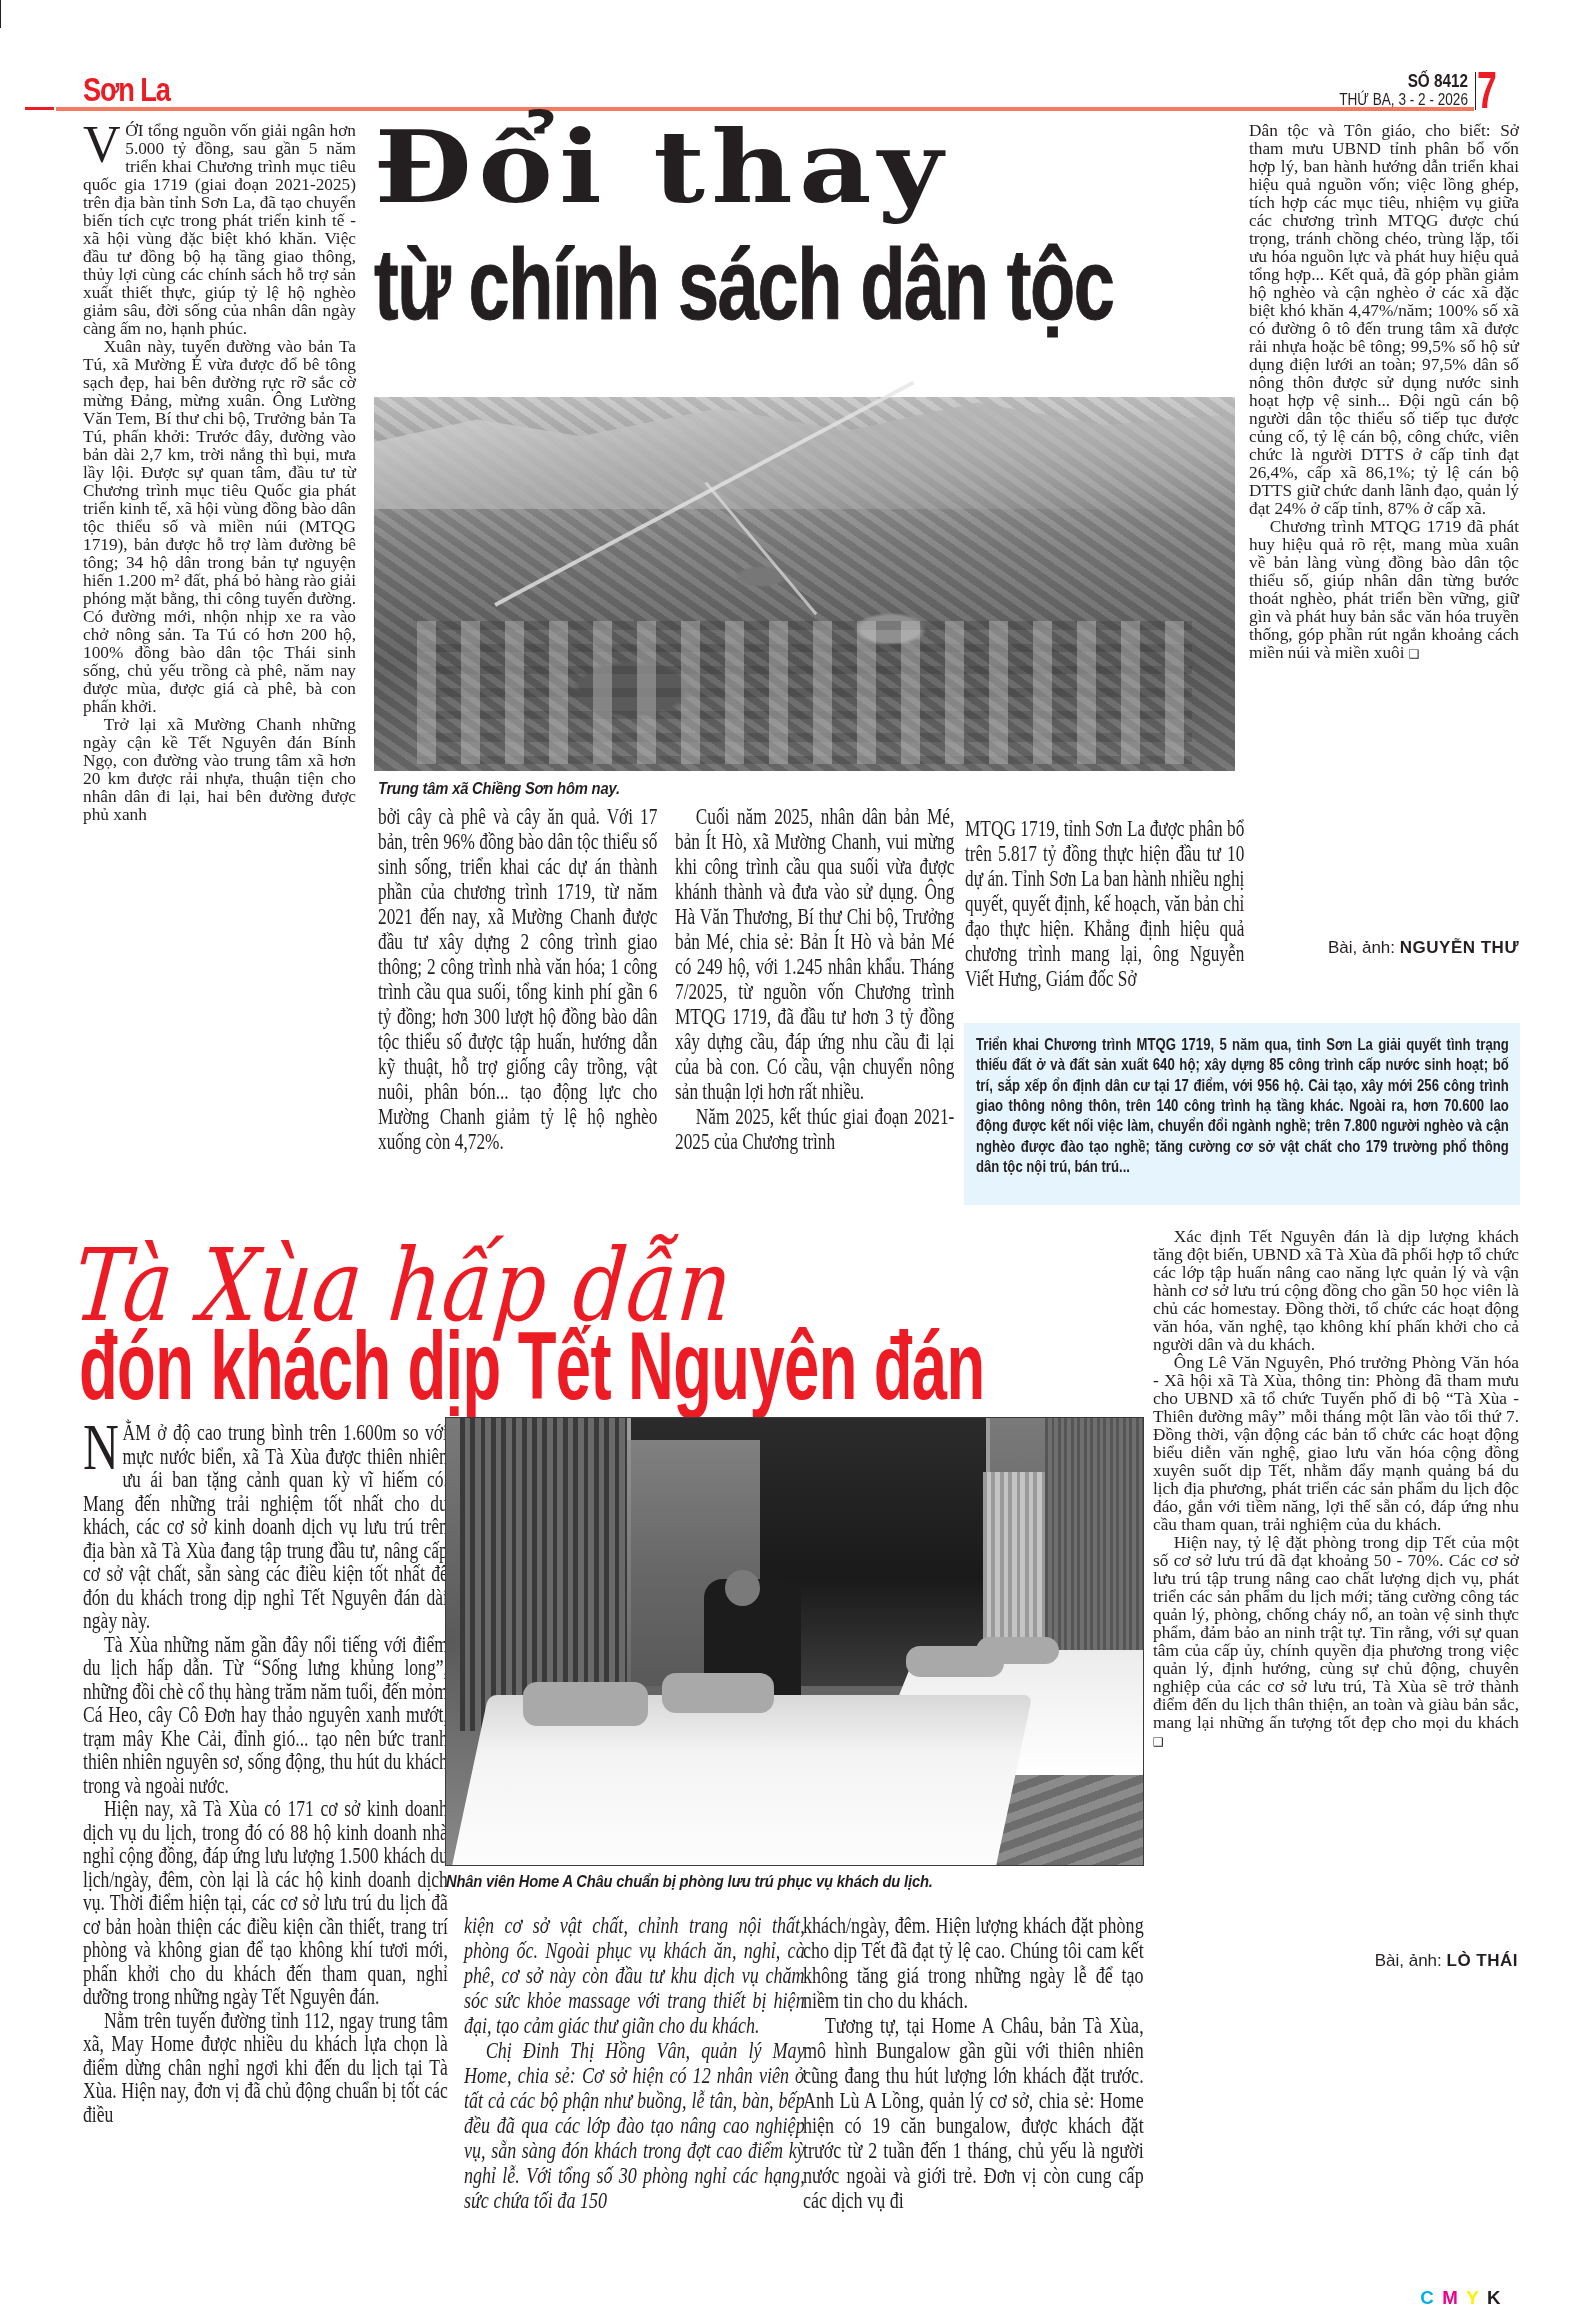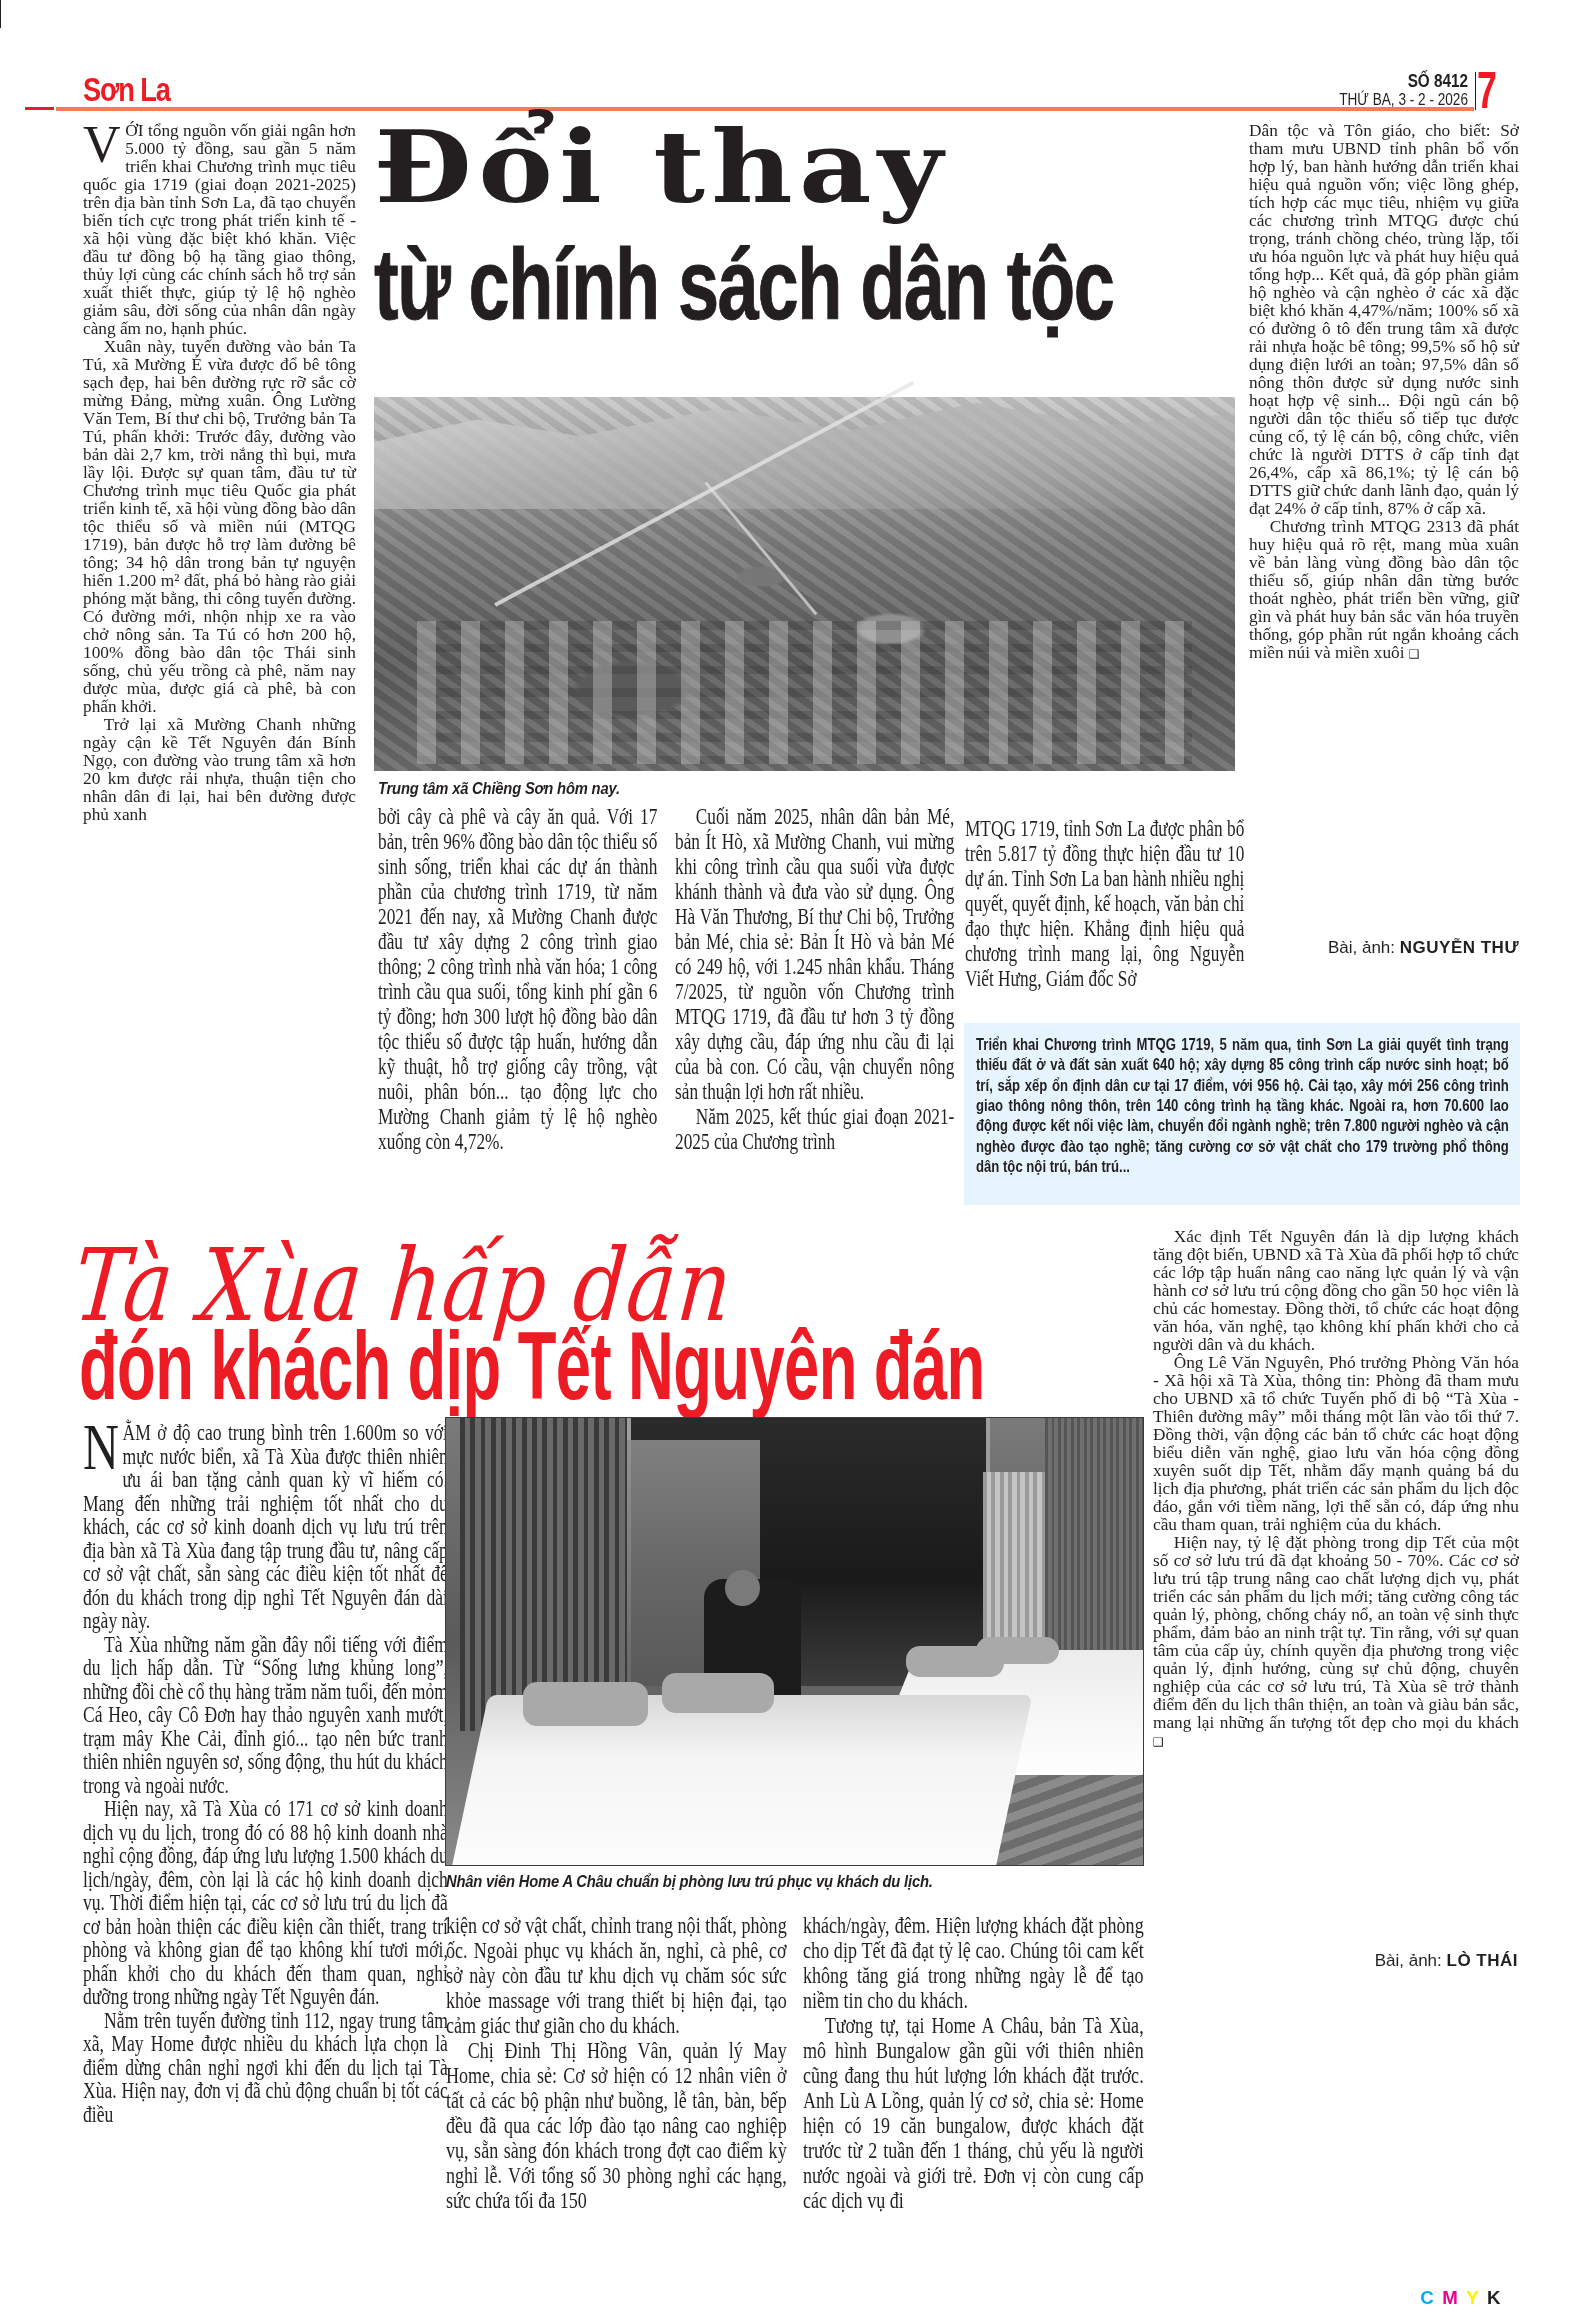--- a/index.html
+++ b/index.html
@@ -186,21 +186,21 @@
   .photo2 .head {
     position: absolute; left: 40%; top: 34%; width: 5%; height: 8%;
     background: #7a7a7a; border-radius: 50%;
   }
   .photo2 .floor {
     position: absolute; left: 60%; top: 78%; width: 40%; height: 22%;
     background: repeating-linear-gradient(160deg, #6d6d6d 0 8.4px, #8b8b8b 8.4px 17px);
   }
   .cap2 { left: 446px; top: 1872px; }
 
-  .a2c2 { left: 446px; top: 1913px; width: 341px; }
+  .a2c2 { left: 464px; top: 1913px; width: 341px; font-style: italic; }
   .a2c2 .inner, .a2c3 .inner { width: 453px; transform: scaleX(0.752); transform-origin: left top; }
   .a2c3 { left: 803px; top: 1913px; width: 341px; }
 
   .cmyk {
     right: 78px; top: 2287px; font-family: "Liberation Sans", sans-serif; font-weight: 700;
     font-size: 18.7px; letter-spacing: 8.4px;
   }
   .cmyk .c { color: #00aeef; } .cmyk .m { color: #ec008c; }
   .cmyk .y { color: #fff200; } .cmyk .k { color: #231f20; }
   .endmark { font-family: "DejaVu Sans", sans-serif; font-size: 12px; }
@@ -246,21 +246,21 @@
   </div>
 </div>
 <div class="col a1c4">
   <div class="inner" style="font-size:24px;line-height:25px;">
     <p class="noind">MTQG 1719, tỉnh Sơn La được phân bổ trên 5.817 tỷ đồng thực hiện đầu tư 10 dự án. Tỉnh Sơn La ban hành nhiều nghị quyết, quyết định, kế hoạch, văn bản chỉ đạo thực hiện. Khẳng định hiệu quả chương trình mang lại, ông Nguyễn Viết Hưng, Giám đốc Sở</p>
   </div>
 </div>
 
 <div class="col a1c5">
   <p class="noind">Dân tộc và Tôn giáo, cho biết: Sở tham mưu UBND tỉnh phân bổ vốn hợp lý, ban hành hướng dẫn triển khai hiệu quả nguồn vốn; việc lồng ghép, tích hợp các mục tiêu, nhiệm vụ giữa các chương trình MTQG được chú trọng, tránh chồng chéo, trùng lặp, tối ưu hóa nguồn lực và phát huy hiệu quả tổng hợp... Kết quả, đã góp phần giảm hộ nghèo và cận nghèo ở các xã đặc biệt khó khăn 4,47%/năm; 100% số xã có đường ô tô đến trung tâm xã được rải nhựa hoặc bê tông; 99,5% số hộ sử dụng điện lưới an toàn; 97,5% dân số nông thôn được sử dụng nước sinh hoạt hợp vệ sinh... Đội ngũ cán bộ người dân tộc thiểu số tiếp tục được củng cố, tỷ lệ cán bộ, công chức, viên chức là người DTTS ở cấp tỉnh đạt 26,4%, cấp xã 86,1%; tỷ lệ cán bộ DTTS giữ chức danh lãnh đạo, quản lý đạt 24% ở cấp tỉnh, 87% ở cấp xã.</p>
-  <p><span>Chương trình MTQG 2313 đã phát huy hiệu quả rõ rệt, mang mùa xuân về bản làng vùng đồng bào dân tộc thiểu số, giúp nhân dân từng bước thoát nghèo, phát triển bền vững, giữ gìn và phát huy bản sắc văn hóa truyền thống, góp phần rút ngắn khoảng cách miền núi và miền xuôi</span> <span class="endmark">❑</span></p>
+  <p><span>Chương trình MTQG 1719 đã phát huy hiệu quả rõ rệt, mang mùa xuân về bản làng vùng đồng bào dân tộc thiểu số, giúp nhân dân từng bước thoát nghèo, phát triển bền vững, giữ gìn và phát huy bản sắc văn hóa truyền thống, góp phần rút ngắn khoảng cách miền núi và miền xuôi</span> <span class="endmark">❑</span></p>
 </div>
 <div class="byline by1">
   <span>Bài, ảnh:</span>
   <b>NGUYỄN THƯ</b>
 </div>
 
 <div class="abs factbox">
   <div class="txt">Triển khai Chương trình MTQG 1719, 5 năm qua, tỉnh Sơn La giải quyết tình trạng thiếu đất ở và đất sản xuất 640 hộ; xây dựng 85 công trình cấp nước sinh hoạt; bố trí, sắp xếp ổn định dân cư tại 17 điểm, với 956 hộ. Cải tạo, xây mới 256 công trình giao thông nông thôn, trên 140 công trình hạ tầng khác. Ngoài ra, hơn 70.600 lao động được kết nối việc làm, chuyển đổi ngành nghề; trên 7.800 người nghèo và cận nghèo được đào tạo nghề; tăng cường cơ sở vật chất cho 179 trường phổ thông dân tộc nội trú, bán trú...</div>
 </div>
 

